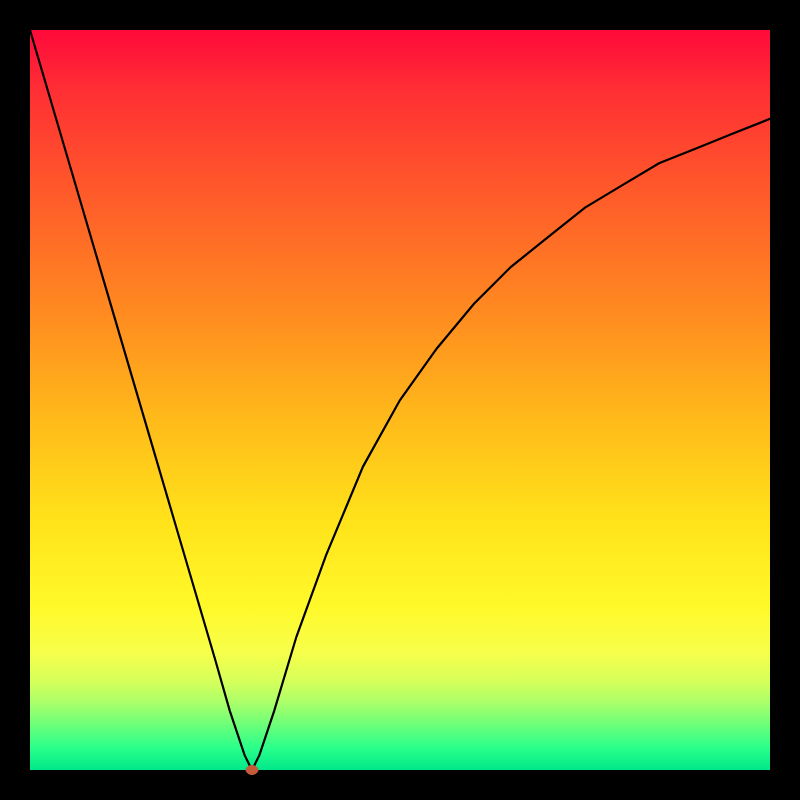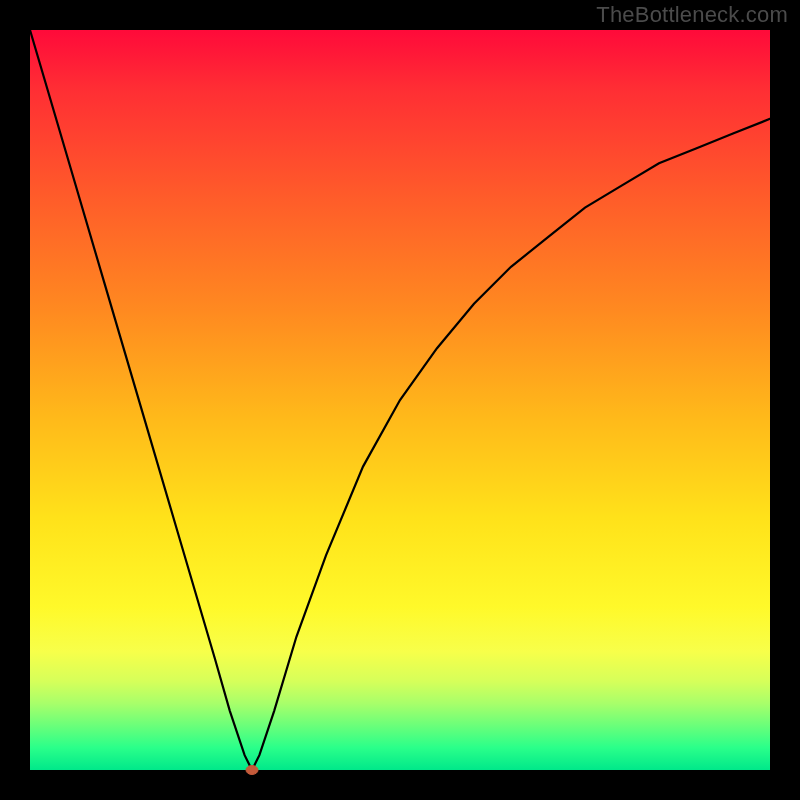--- a/index.html
+++ b/index.html
@@ -59,20 +59,19 @@
   }
   .vertex-dot {
     fill: #c45a3a;
     stroke: #c45a3a;
   }
 </style>
 </head>
 <body>
 
 <div class="chart-container">
-  <div class="watermark">TheBottleneck.com</div>
   <div class="plot-area">
     <svg class="curve" viewBox="0 0 740 740" preserveAspectRatio="none">
       <path id="curve-path" fill="none" stroke="#000000" stroke-width="2.2" stroke-linecap="round" d="M0.00 0.00 L37.00 125.80 L74.00 251.60 L111.00 377.40 L148.00 503.20 L185.00 629.00 L199.80 680.80 L214.60 725.20 L222.00 740.00 L229.40 725.20 L244.20 680.80 L266.40 606.80 L296.00 525.40 L333.00 436.60 L370.00 370.00 L407.00 318.20 L444.00 273.80 L481.00 236.80 L518.00 207.20 L555.00 177.60 L592.00 155.40 L629.00 133.20 L666.00 118.40 L703.00 103.60 L740.00 88.80"></path>
       <ellipse id="vertex-dot" class="vertex-dot" rx="6" ry="4.5" cx="222.00" cy="740.00" fill="#c45a3a" stroke="#c45a3a"></ellipse>
     </svg>
   </div>
 </div>
 
 </body></html>

